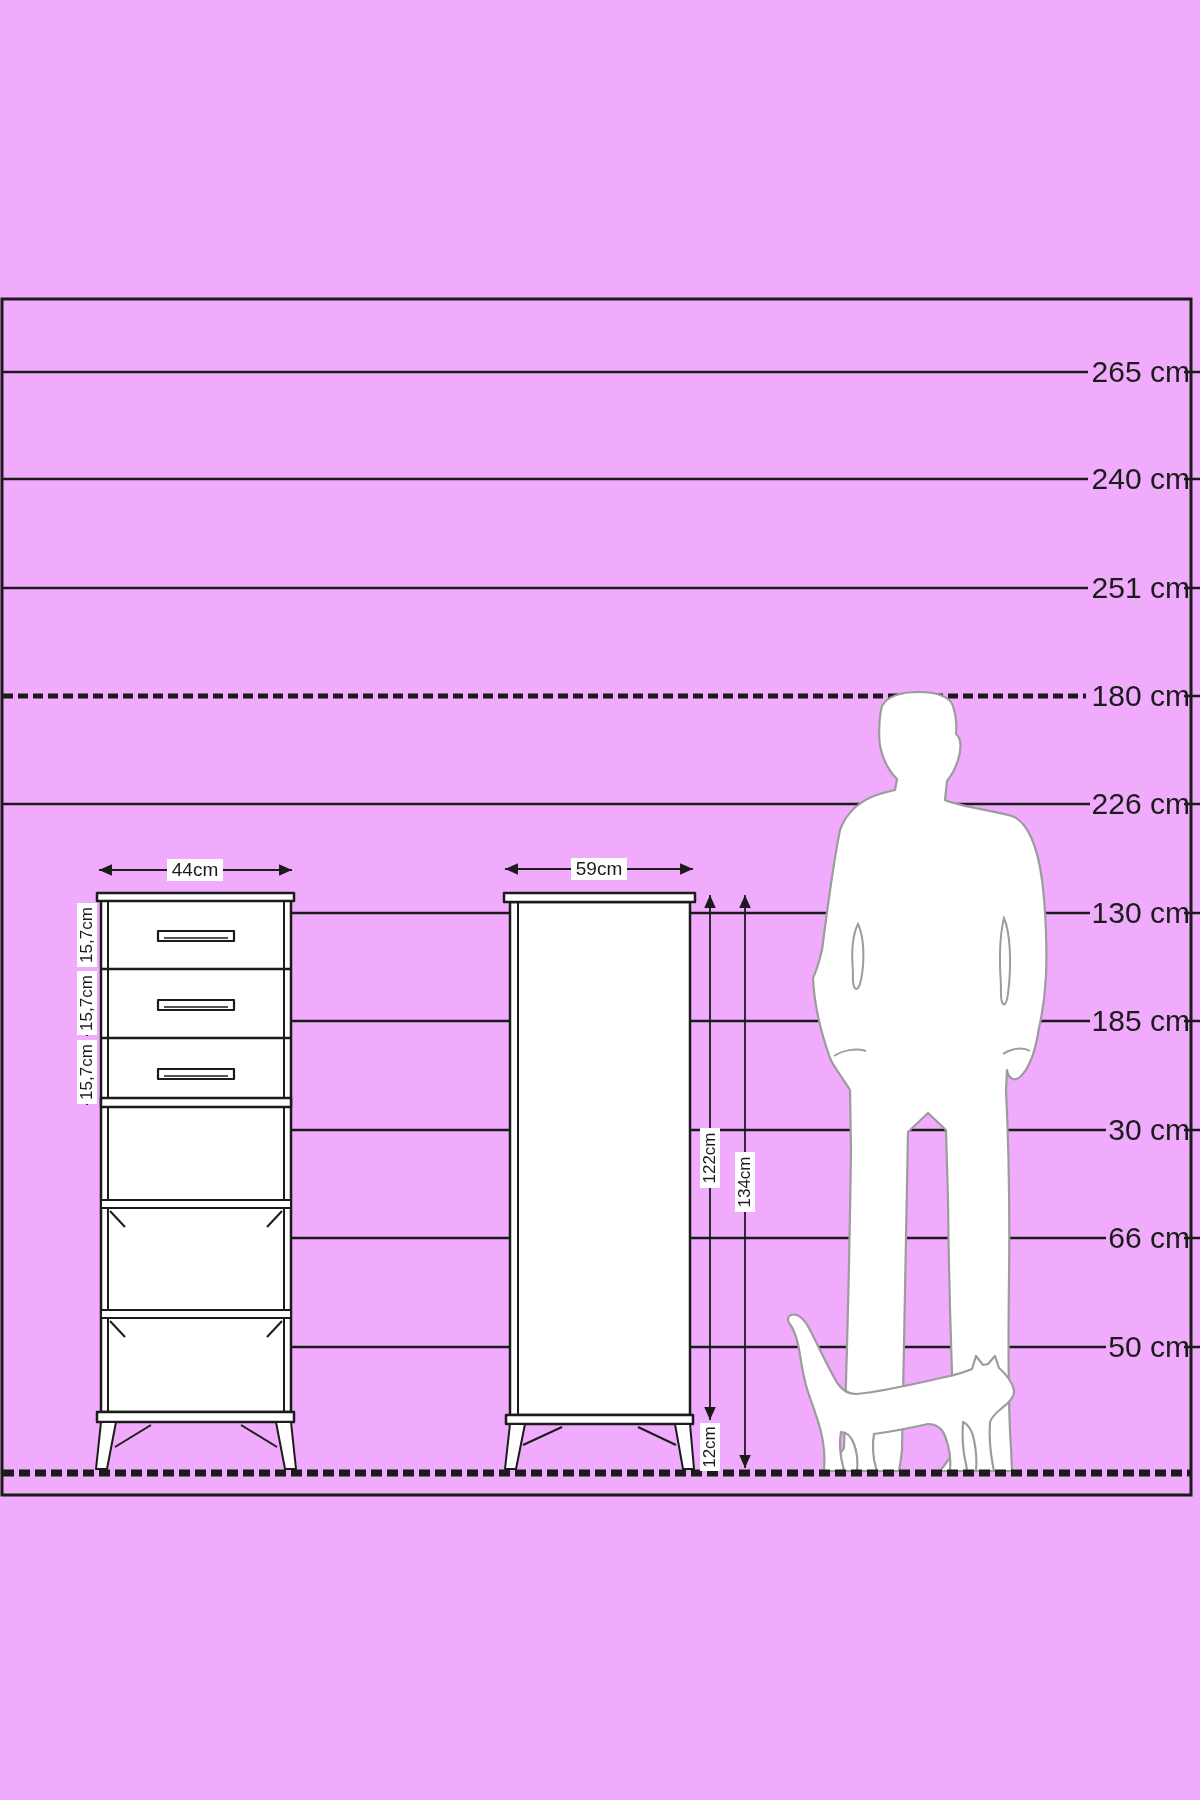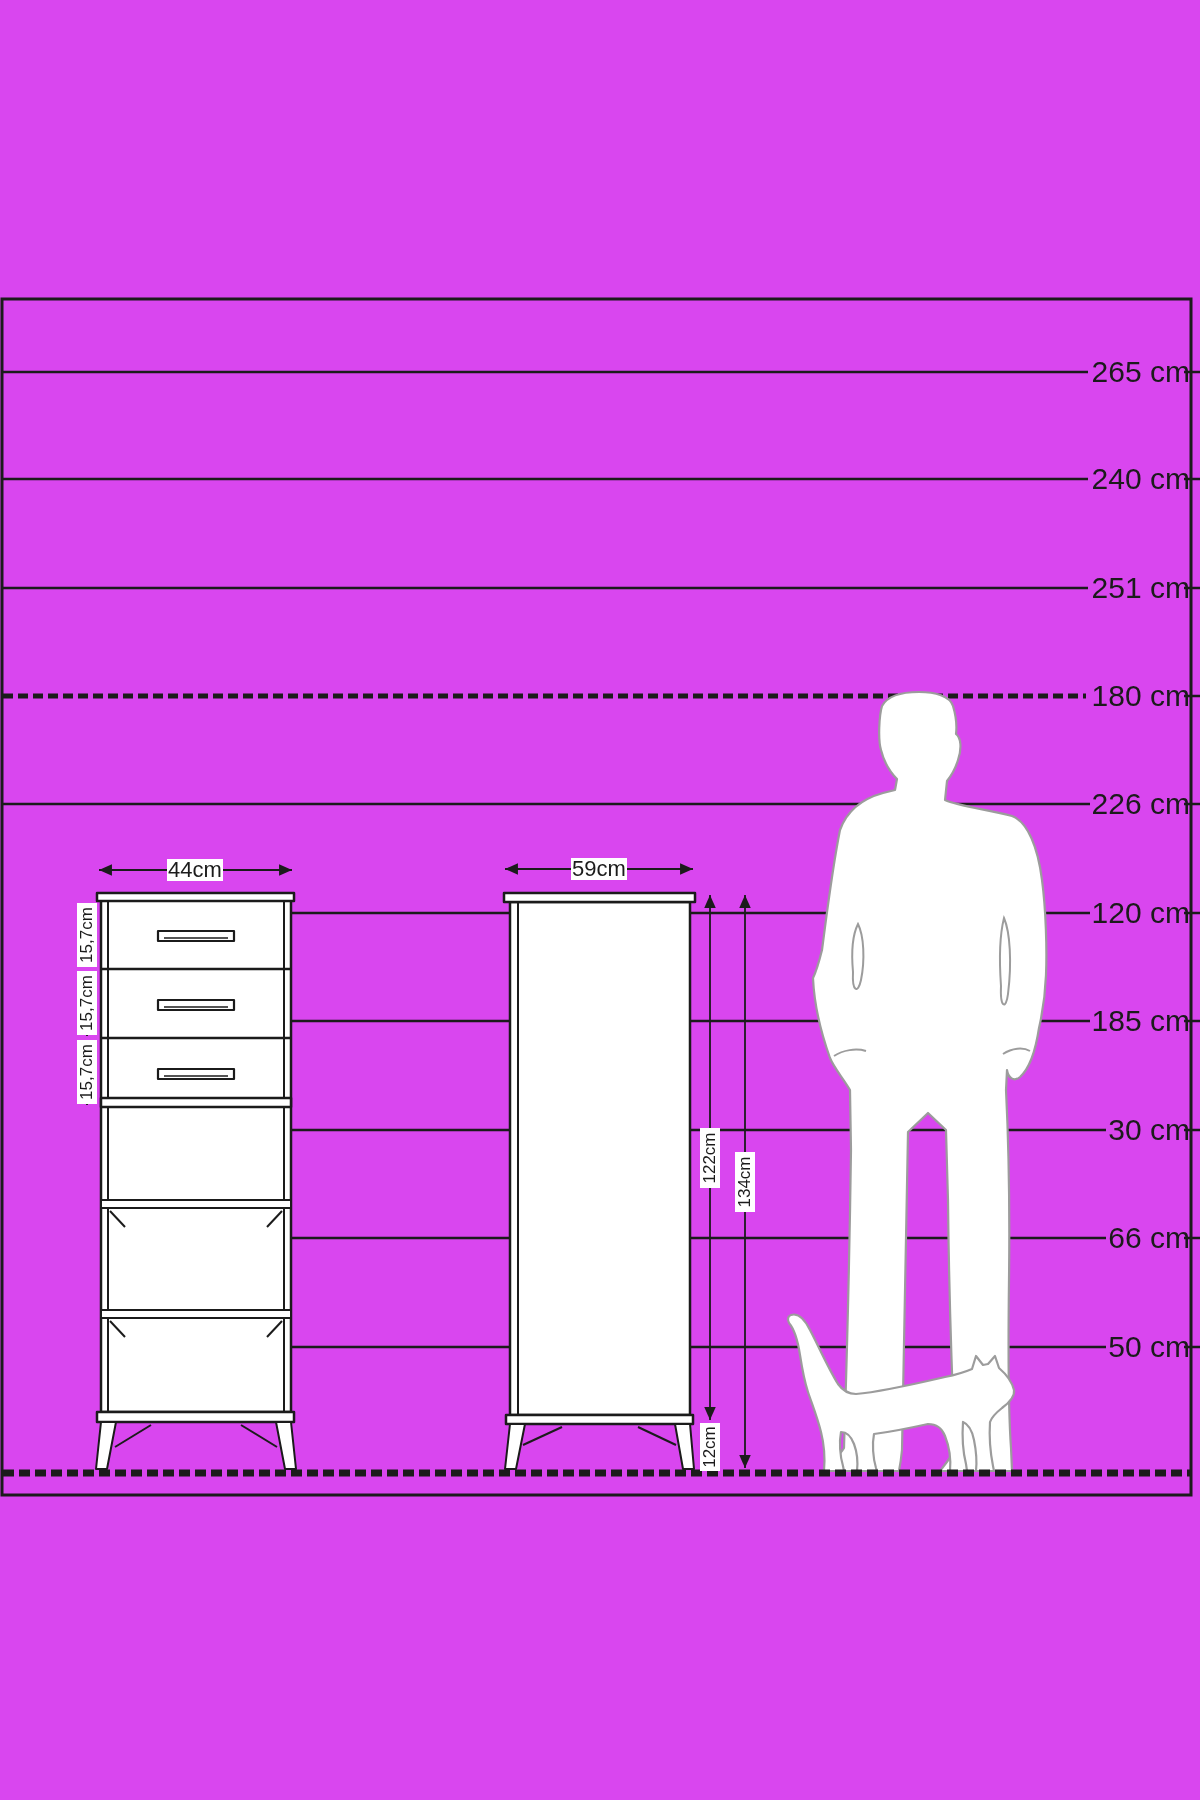--- a/index.html
+++ b/index.html
@@ -1,22 +1,22 @@
 <!DOCTYPE html>
 <html><head>
 <meta charset="utf-8">
 <style>
   html,body{margin:0;padding:0;background:#fff;}
-  #stage{position:relative;width:1200px;height:1800px;background:#d946ef;overflow:hidden;
+  #stage{position:relative;width:1200px;height:1800px;background:#f0abfc;overflow:hidden;
          font-family:"Liberation Sans",sans-serif;}
   #linework{position:absolute;left:0;top:0;}
   .scale-label{position:absolute;left:1020px;width:170px;text-align:right;
        font-size:30px;line-height:38px;color:#1b1b1b;white-space:nowrap;}
   .dim-label{position:absolute;background:#fff;color:#1b1b1b;text-align:center;
-       font-size:22px;line-height:22px;height:22px;white-space:nowrap;}
+       font-size:19px;line-height:22px;height:22px;white-space:nowrap;}
   .dim-label.small{font-size:17px;line-height:20px;height:20px;}
   .rot{transform:rotate(-90deg);transform-origin:center;}
 </style>
 </head>
 <body>
 
 <div id="stage">
 
   <svg id="linework" width="1200" height="1800" viewBox="0 0 1200 1800">
     <defs>
@@ -194,21 +194,21 @@
     <g>
       <line x1="3" y1="1473" x2="1190" y2="1473" stroke="#1b1b1b" stroke-width="7" stroke-dasharray="11 5"></line>
     </g>
   </svg>
 
   <div class="scale-label" style="top:353px">265 cm</div>
   <div class="scale-label" style="top:460px">240 cm</div>
   <div class="scale-label" style="top:569px">251 cm</div>
   <div class="scale-label" style="top:677px">180 cm</div>
   <div class="scale-label" style="top:785px">226 cm</div>
-  <div class="scale-label" style="top:894px">120 cm</div>
+  <div class="scale-label" style="top:894px">130 cm</div>
   <div class="scale-label" style="top:1002px">185 cm</div>
   <div class="scale-label" style="top:1111px">30 cm</div>
   <div class="scale-label" style="top:1219px">66 cm</div>
   <div class="scale-label" style="top:1328px">50 cm</div>
 
   <div class="dim-label" style="left:167px;top:859px;width:56px">44cm</div>
   <div class="dim-label" style="left:571px;top:858px;width:56px">59cm</div>
 
   <div class="dim-label small rot" style="left:55px;top:925px;width:64px">15,7cm</div>
   <div class="dim-label small rot" style="left:55px;top:993px;width:64px">15,7cm</div>

